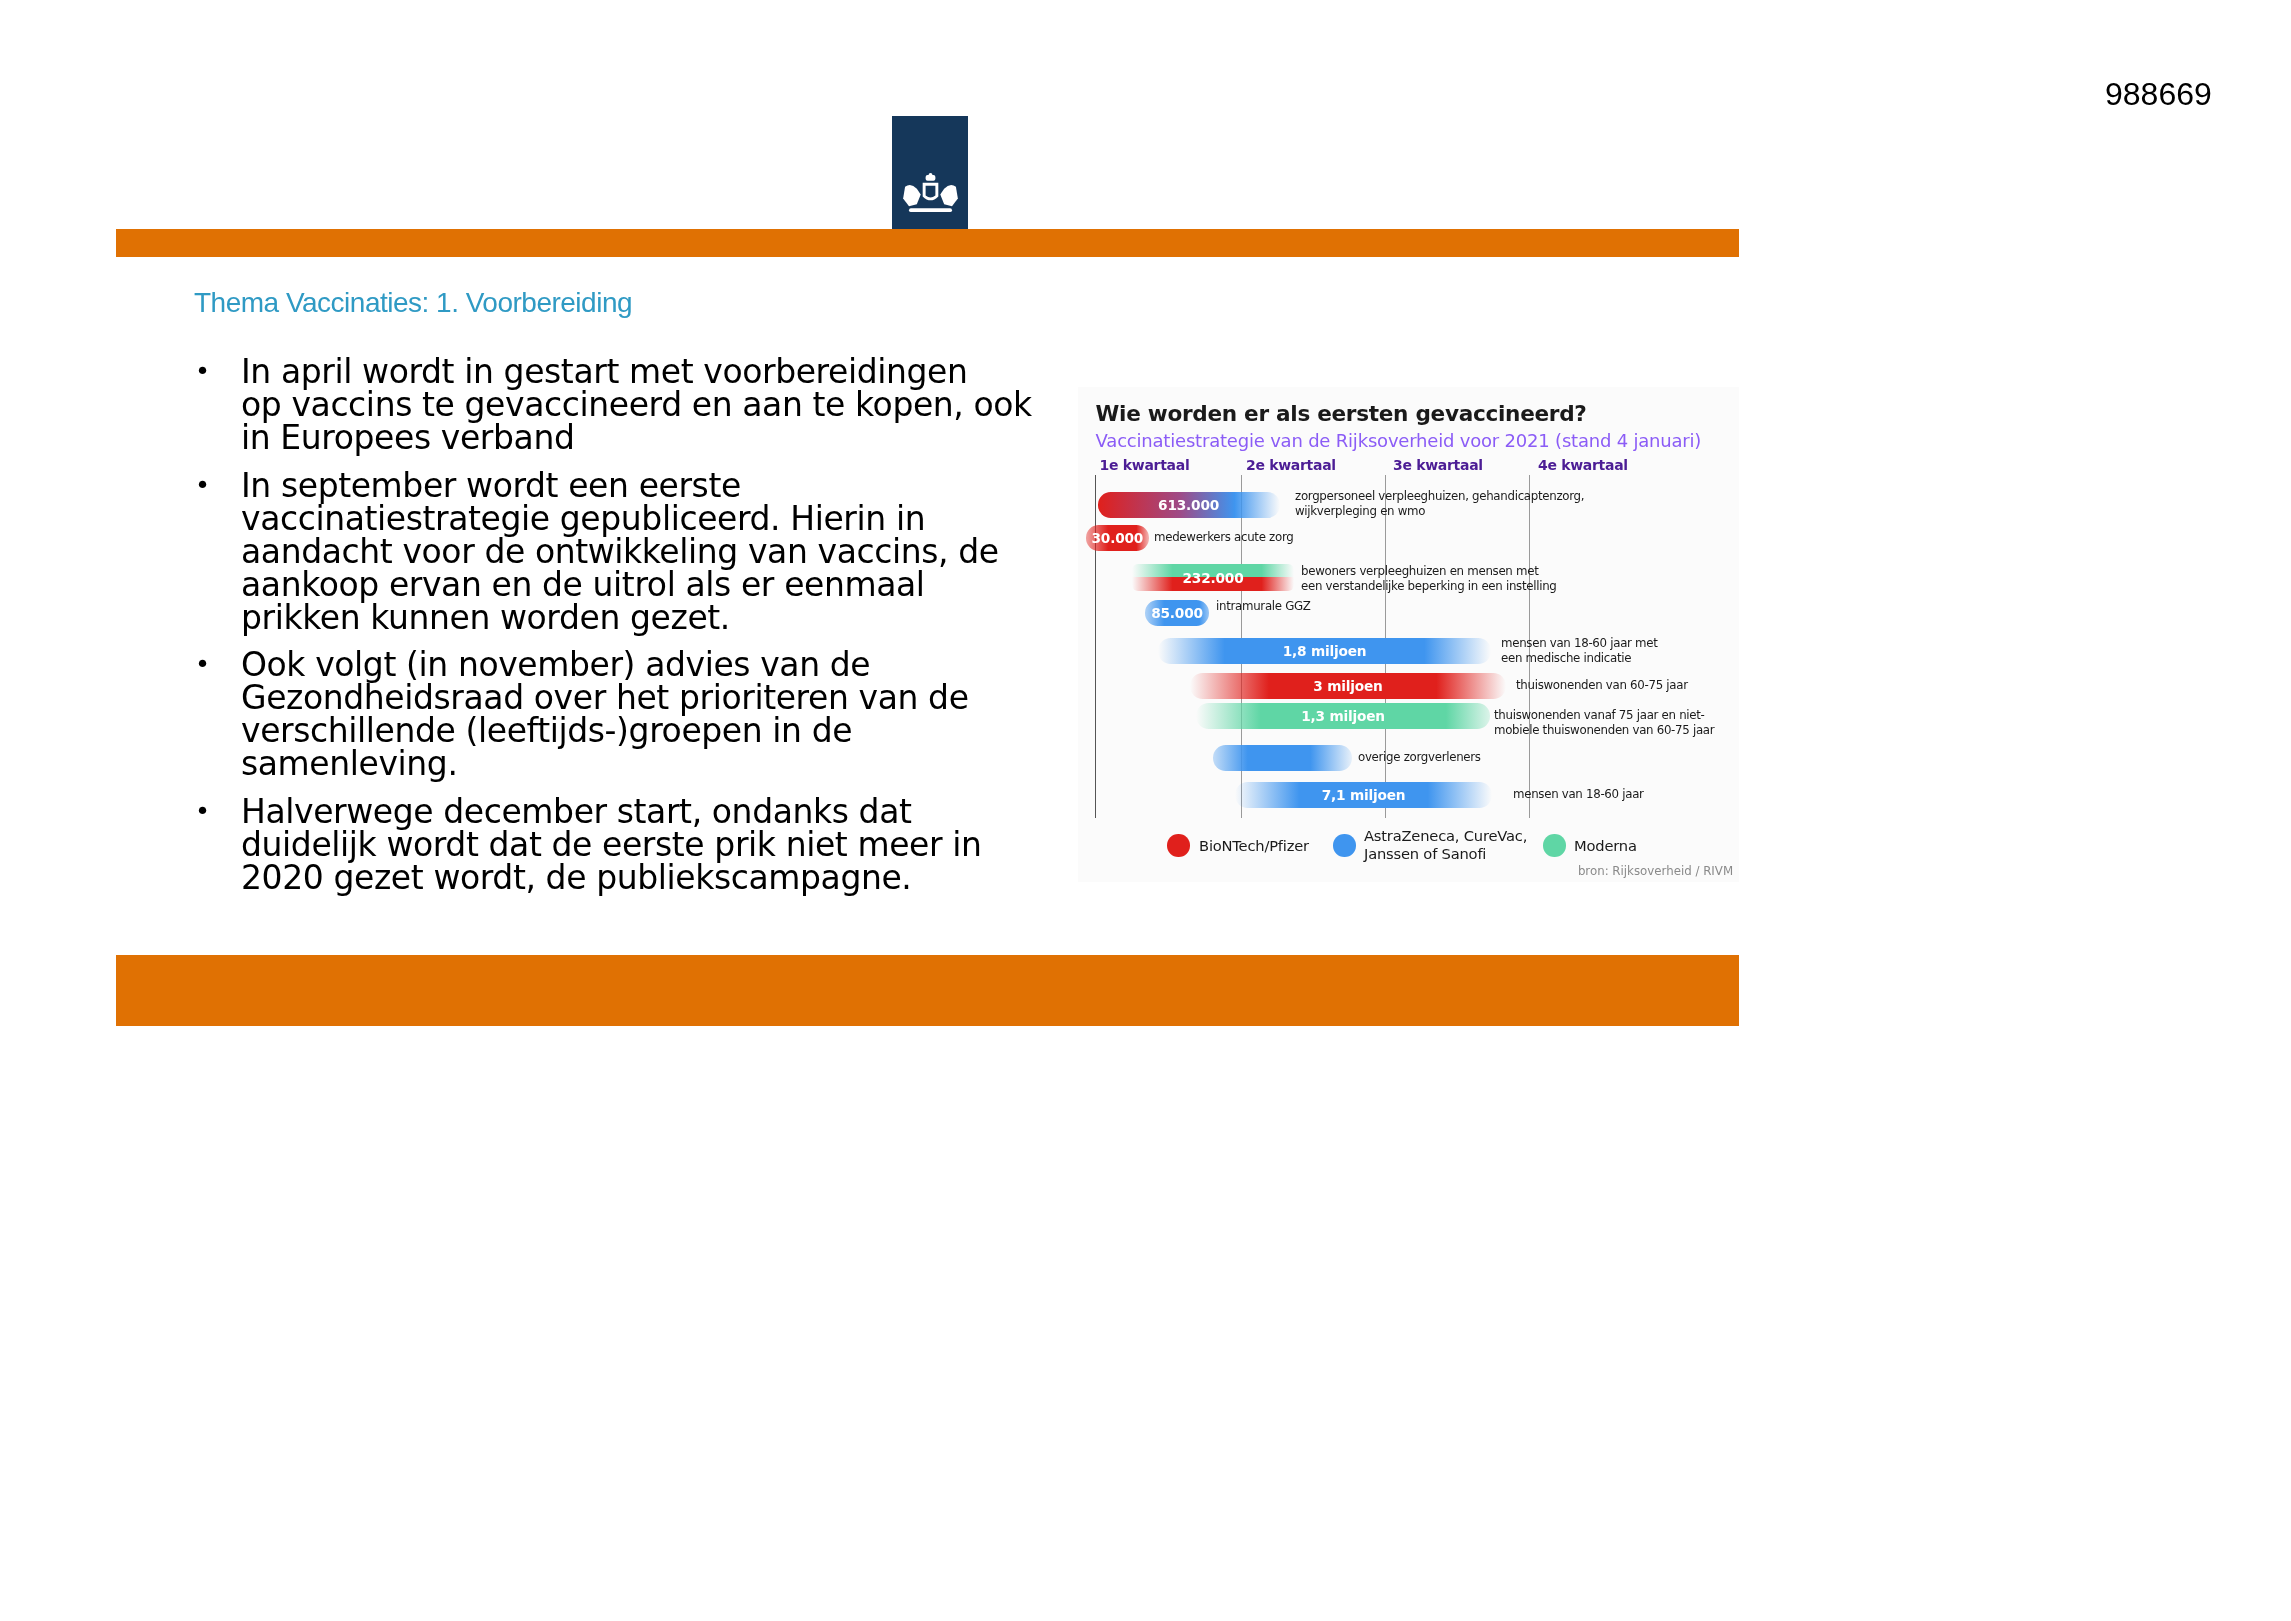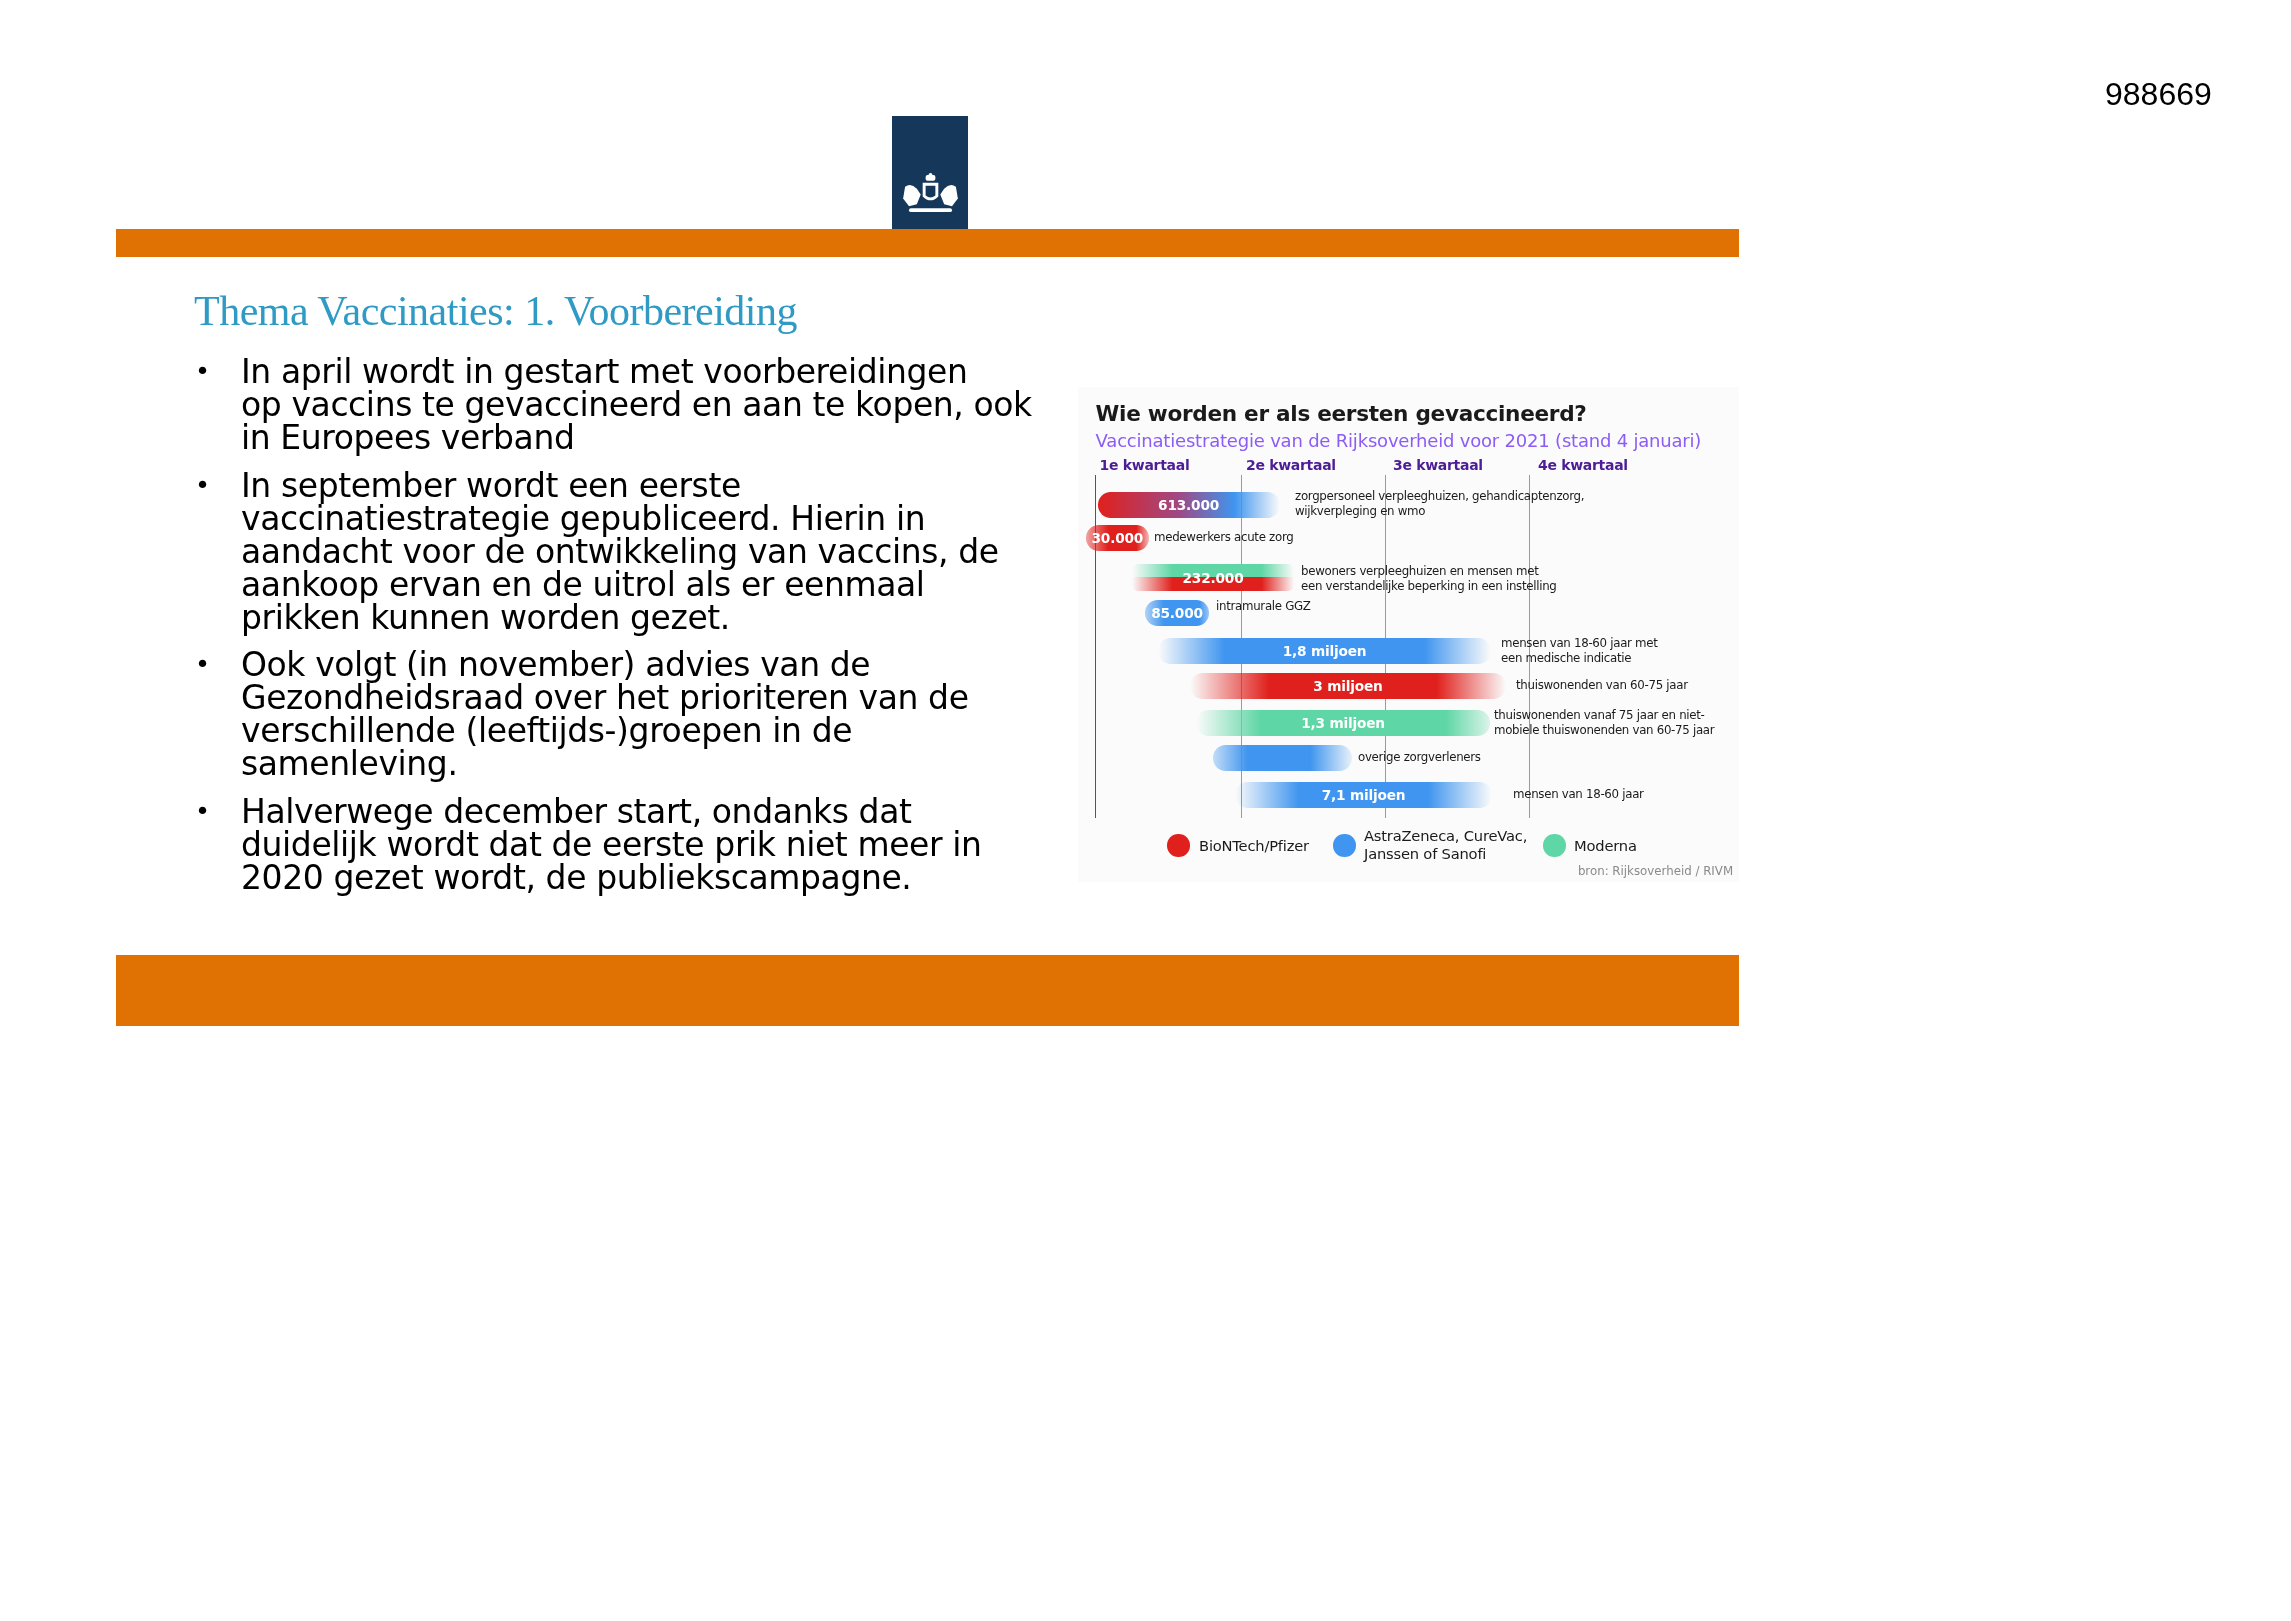--- a/index.html
+++ b/index.html
@@ -2,21 +2,21 @@
 <html><head>
 <meta charset="utf-8">
 <style>
   html, body { margin:0; padding:0; }
   body { width:2292px; height:1621px; background:#ffffff; position:relative; overflow:hidden; font-family:"DejaVu Sans", sans-serif; }
   .doc-id { position:absolute; left:2105px; top:76px; font-family:"Liberation Sans", sans-serif; font-size:32px; color:#000; }
   .logo { position:absolute; left:892px; top:116px; width:76px; height:114px; background:#15375a; display:flex; align-items:flex-end; justify-content:center; }
   .logo svg { margin-bottom:13.7px; }
   .bar-top { position:absolute; left:116px; top:229px; width:1623px; height:28px; background:#e07103; }
   .bar-bottom { position:absolute; left:116px; top:955px; width:1623px; height:71px; background:#e07103; }
-  .title { position:absolute; left:194px; top:287px; font-family:Liberation Serif, serif; font-size:42px; color:#2f9ac4; letter-spacing:-0.5px; white-space:nowrap; }
+  .title { position:absolute; left:194px; top:287px; font-family:Liberation Sans, sans-serif; font-size:28px; color:#2f9ac4; letter-spacing:-0.5px; white-space:nowrap; }
   .bullets { position:absolute; left:192px; top:355px; width:882px; list-style:none; margin:0; padding:0; }
   .bullets li { position:relative; padding-left:49px; font-family:"DejaVu Sans", sans-serif; font-size:33px; line-height:33px; color:#000; margin-bottom:14.7px; letter-spacing:-0.4px; }
   .bullets li .dot { position:absolute; left:2.9px; top:0; font-size:25.5px; }
   .chart { position:absolute; left:1078px; top:387px; width:661px; height:495px; background:#fbfbfb; font-family:"DejaVu Sans", sans-serif; }
   .chart-title { position:absolute; left:17.6px; top:13.7px; font-size:21.6px; font-weight:bold; color:#1a1a1a; white-space:nowrap; letter-spacing:-0.3px; }
   .chart-sub { position:absolute; left:17.6px; top:43px; font-size:18px; color:#8b5cf6; white-space:nowrap; letter-spacing:-0.2px; }
   .q-label { position:absolute; top:70px; font-size:14px; font-weight:bold; color:#4c1d95; white-space:nowrap; letter-spacing:-0.3px; }
   .gridline { position:absolute; top:88px; width:1px; height:343px; background:#9a9a9a; }
   .gbar { position:absolute; height:25.5px; border-radius:12.7px; color:#fff; font-size:13.7px; font-weight:bold; display:flex; align-items:center; justify-content:center; white-space:nowrap; letter-spacing:-0.2px; }
   .lbl { position:absolute; font-size:11.8px; line-height:14.7px; color:#1a1a1a; white-space:nowrap; letter-spacing:-0.3px; }
@@ -113,21 +113,21 @@
 
   <div class="gbar" style="left:80px; top:251px; width:333px; background:linear-gradient(90deg,rgba(63,149,239,0) 0%,#3f95ef 20%,#3f95ef 80%,rgba(63,149,239,0) 100%);">1,8 miljoen</div>
   <div class="lbl" style="left:423px; top:249px;">
     <div>mensen van 18-60 jaar met</div>
     <div>een medische indicatie</div>
   </div>
 
   <div class="gbar" style="left:112px; top:286px; width:316px; background:linear-gradient(90deg,rgba(224,32,28,0) 0%,#e0201c 25%,#e0201c 78%,rgba(224,32,28,0) 100%);">3 miljoen</div>
   <div class="lbl" style="left:438px; top:291px;">thuiswonenden van 60-75 jaar</div>
 
-  <div class="gbar" style="left:118px; top:323px; width:294px; background:linear-gradient(90deg,rgba(95,214,165,0) 0%,#5fd6a5 22%,#5fd6a5 85%,rgba(95,214,165,0.2) 100%);">1,3 miljoen</div>
+  <div class="gbar" style="left:118px; top:316px; width:294px; background:linear-gradient(90deg,rgba(95,214,165,0) 0%,#5fd6a5 22%,#5fd6a5 85%,rgba(95,214,165,0.2) 100%);">1,3 miljoen</div>
   <div class="lbl" style="left:416px; top:321px;">
     <div>thuiswonenden vanaf 75 jaar en niet-</div>
     <div>mobiele thuiswonenden van 60-75 jaar</div>
   </div>
 
   <div class="gbar" style="left:135px; top:358px; width:139px; background:linear-gradient(90deg,rgba(63,149,239,0.3) 0%,#3f95ef 25%,#3f95ef 70%,rgba(63,149,239,0.1) 100%);"></div>
   <div class="lbl" style="left:280px; top:363px;">overige zorgverleners</div>
 
   <div class="gbar" style="left:157px; top:395px; width:257px; background:linear-gradient(90deg,rgba(63,149,239,0) 0%,#3f95ef 25%,#3f95ef 75%,rgba(63,149,239,0) 100%);">7,1 miljoen</div>
   <div class="lbl" style="left:435px; top:400px;">mensen van 18-60 jaar</div>

